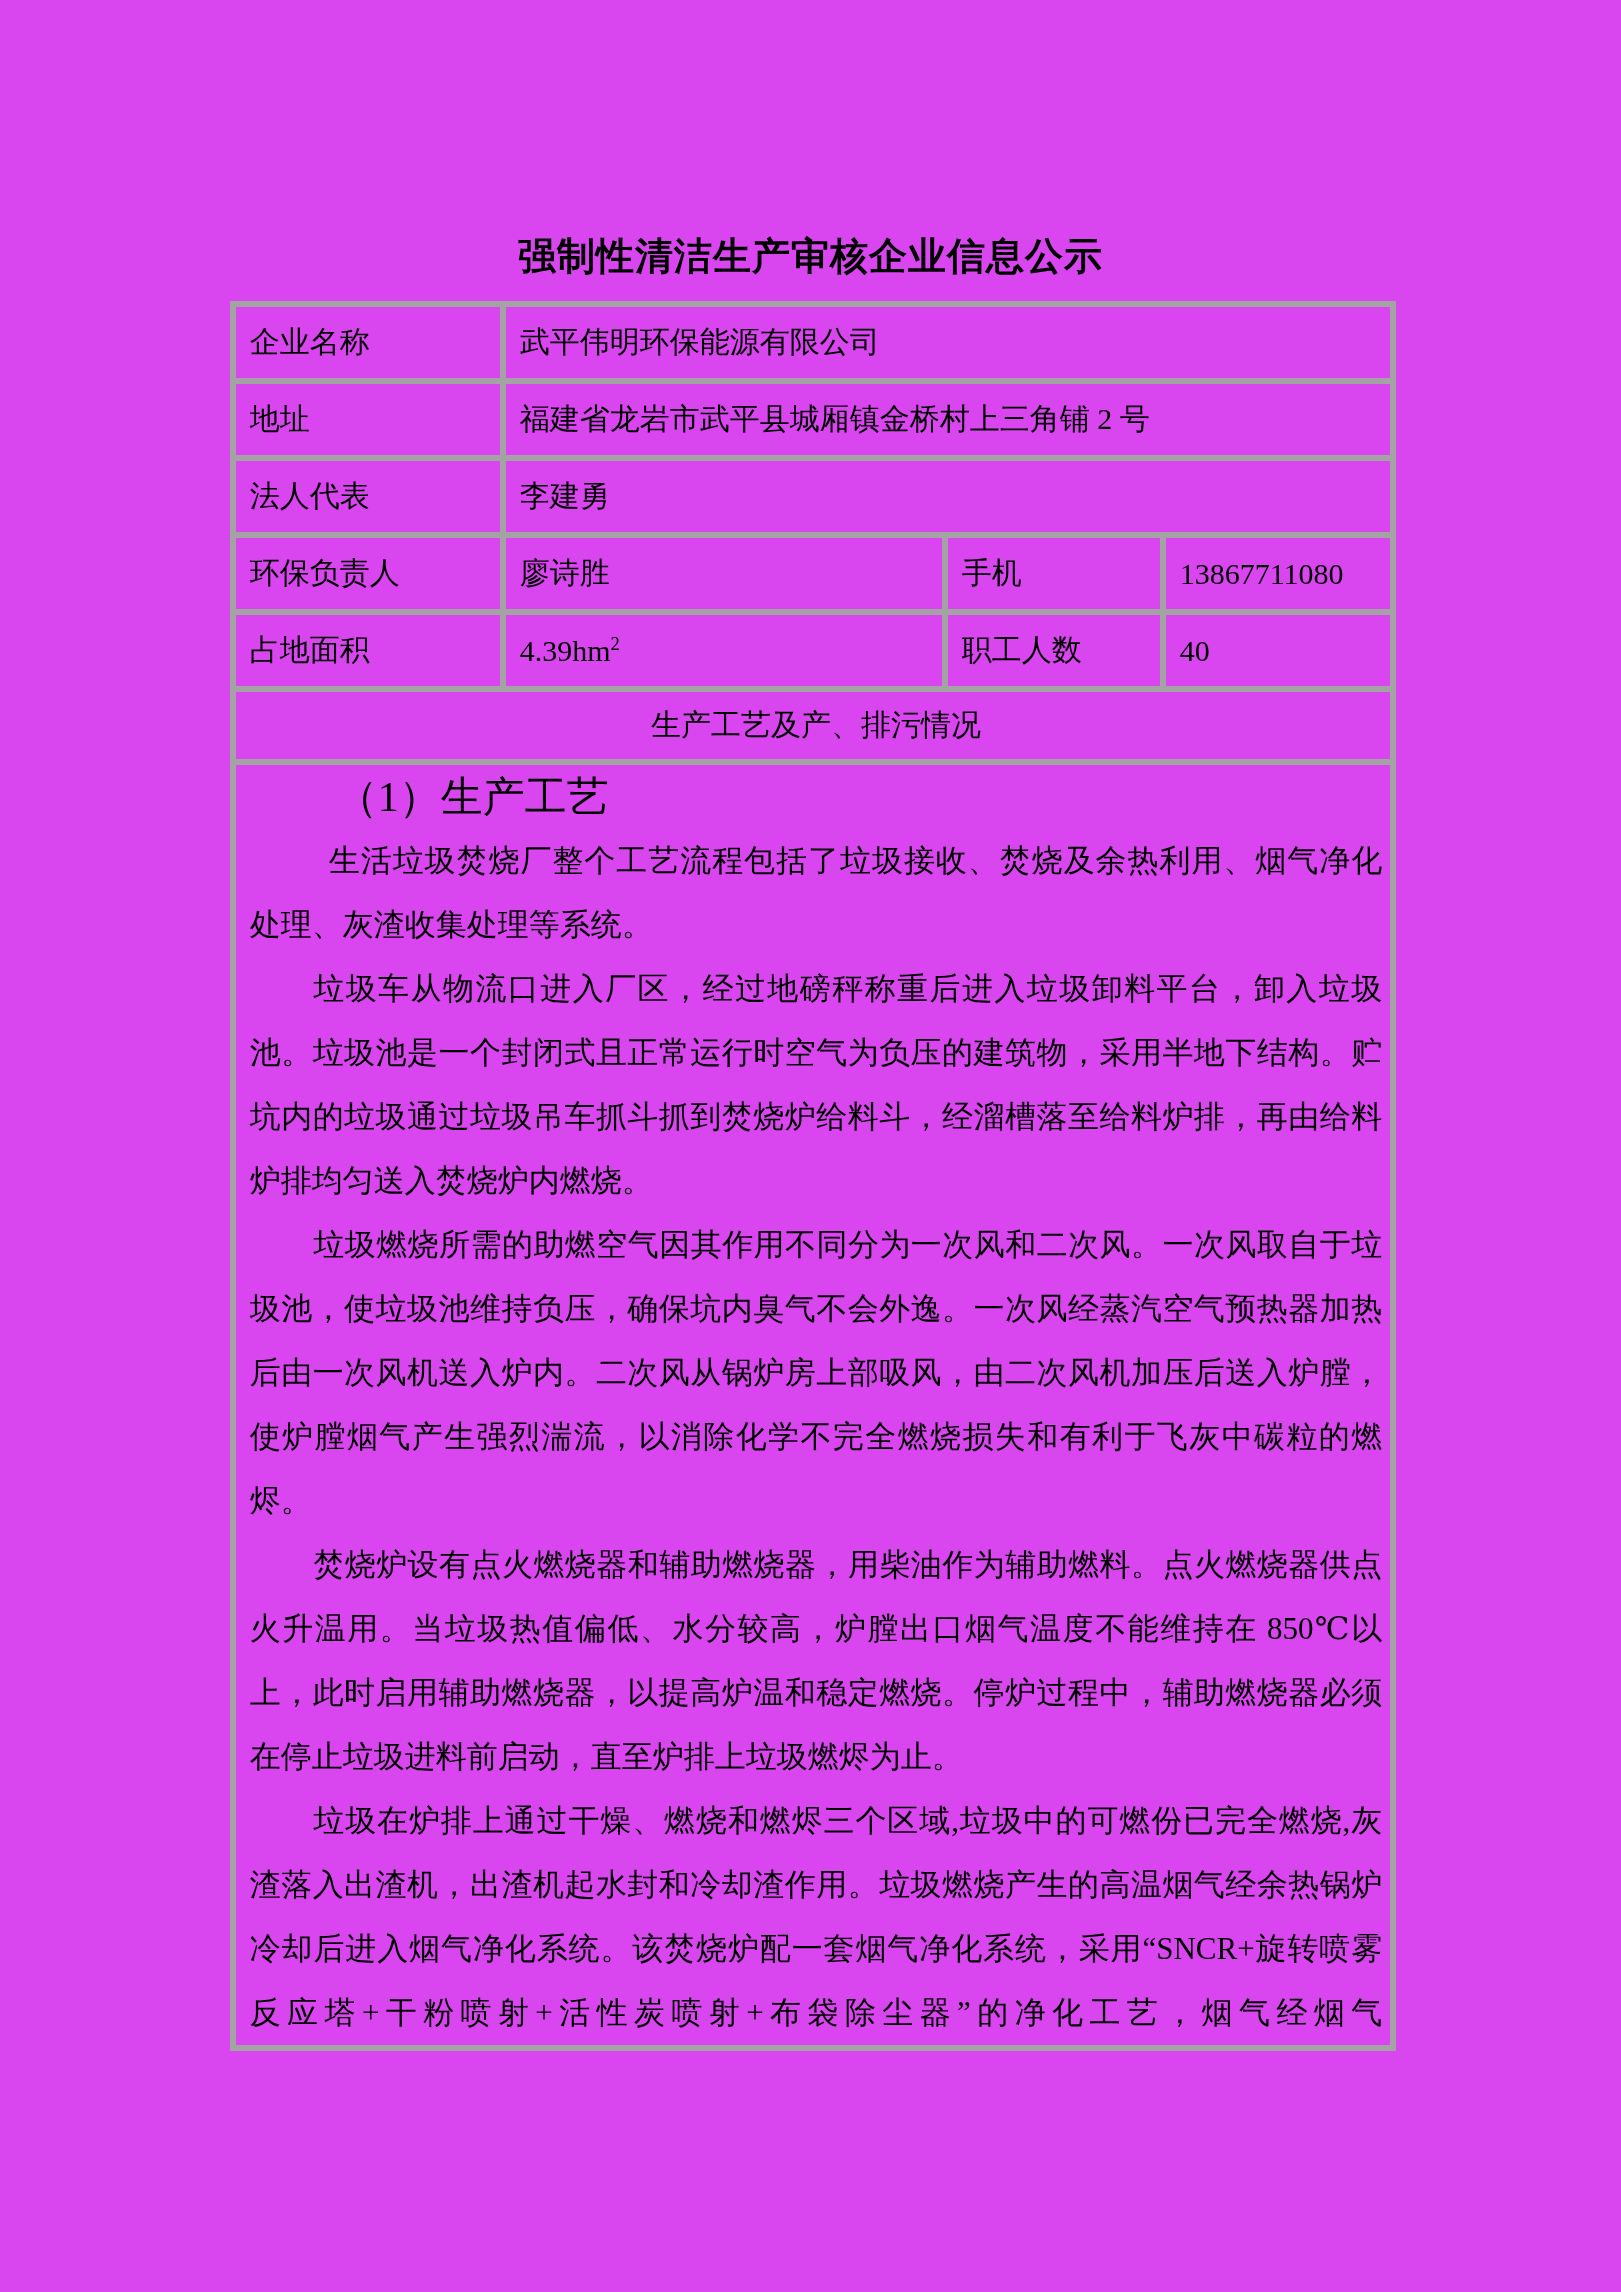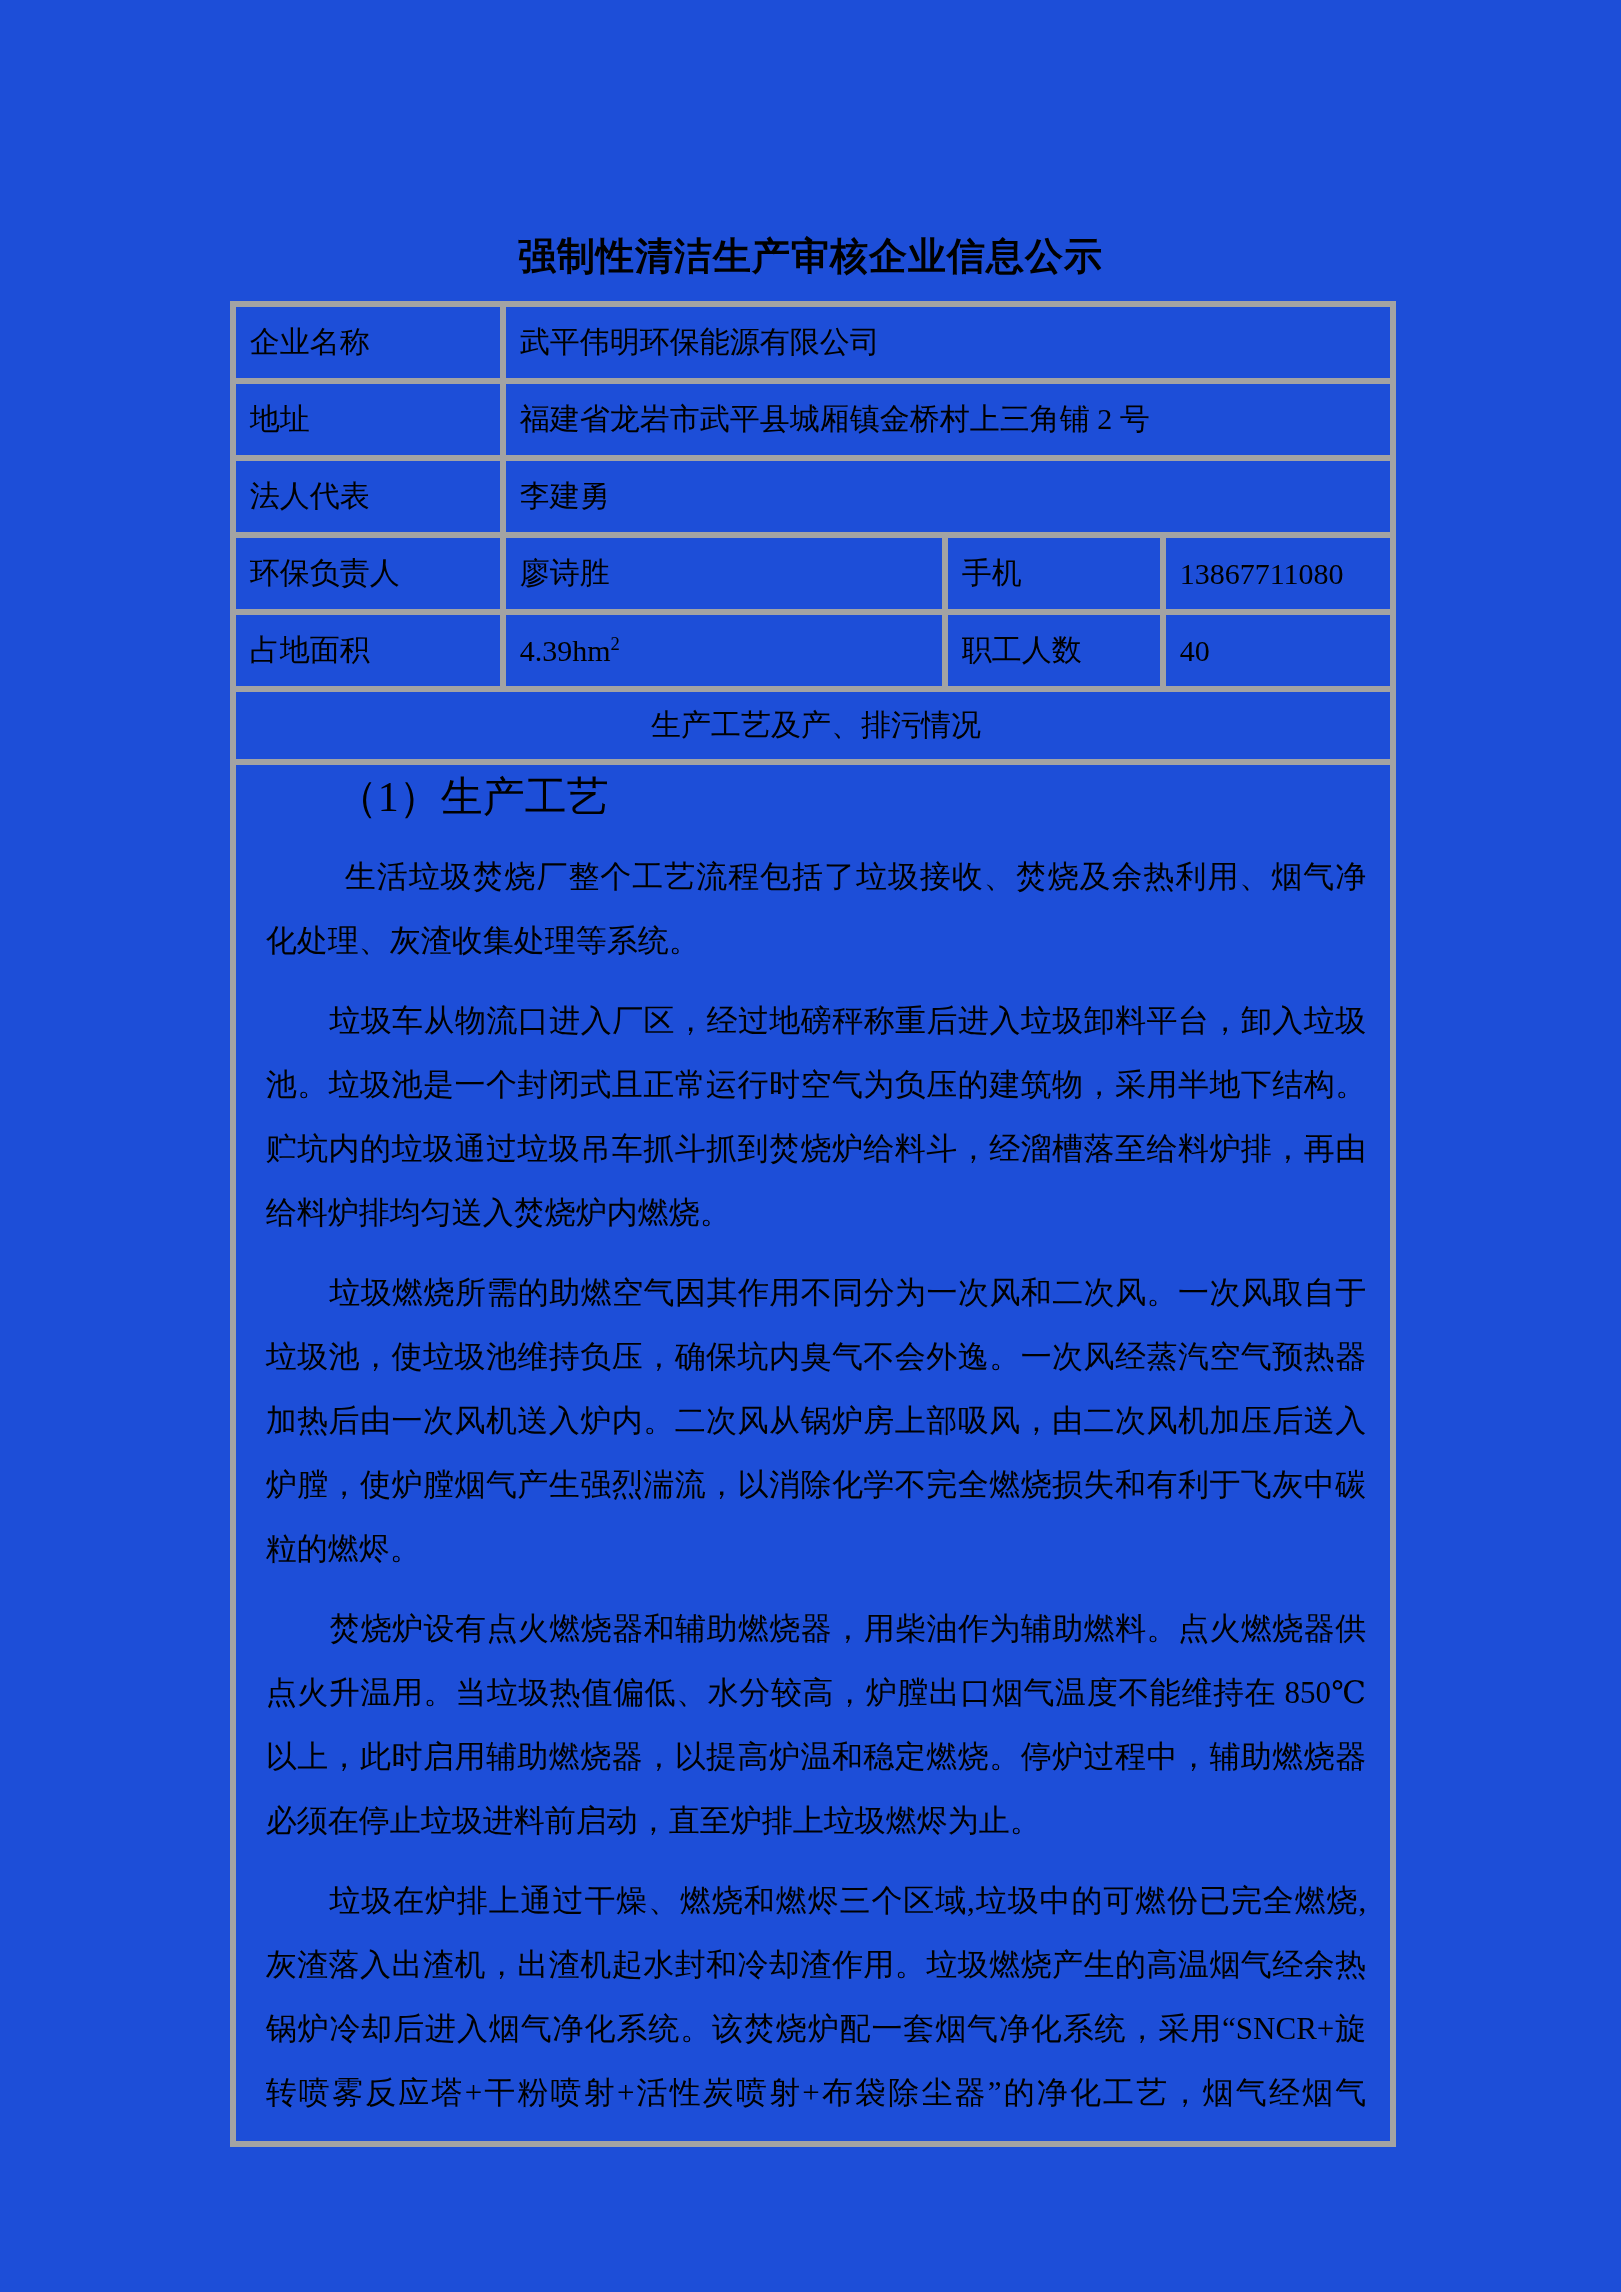--- a/index.html
+++ b/index.html
@@ -1,20 +1,20 @@
 <!DOCTYPE html>
 <html><head>
 <meta charset="utf-8">
 <style>
   html, body { margin: 0; padding: 0; background: #ffffff; }
   .page {
     position: relative;
     width: 1621px;
     height: 2293px;
-    background: #1d4ed8;
+    background: #d946ef;
     color: #000000;
     font-family: "Liberation Serif", "DejaVu Serif", serif;
     overflow: hidden;
   }
   .doc-title {
     position: absolute;
     top: 231px;
     left: 0;
     width: 100%;
     text-align: center;
@@ -45,21 +45,21 @@
     padding: 0;
     font-size: 30px;
     margin-left: 46px;
   }
   td.content-cell {
     vertical-align: top;
     padding: 3.9px 17.6px 5.9px 17.6px;
     height: 1264px;
   }
   .content-cell .para {
-    margin: 16px;
+    margin: 0;
     font-size: 31px;
     line-height: 64px;
     text-align: justify;
     text-indent: 2.05em;
   }
   .content-cell .para.indent-wide { text-indent: 2.55em; }
   .content-cell .para.flush-last { text-align-last: justify; }
   .content-cell .heading {
     margin: 0;
     font-size: 42px;

